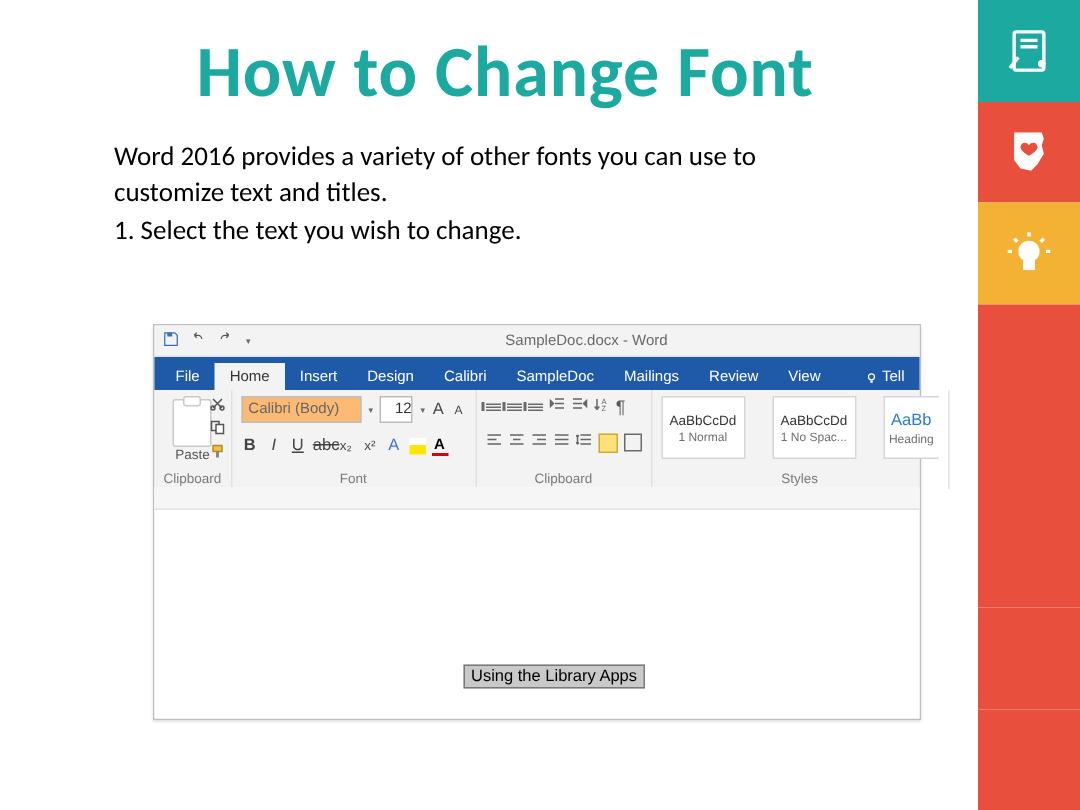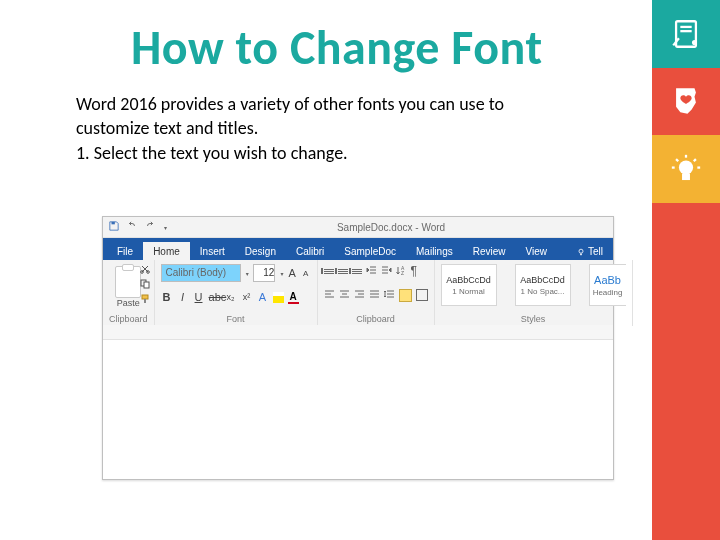--- a/index.html
+++ b/index.html
@@ -62,21 +62,21 @@
   }
   .grp-label{font-size:9px;color:#7a7a7a;text-align:center;margin-top:2px}
   .row{display:flex;align-items:center;gap:4px}
 
   
   .clip-icon{width:24px;height:30px;background:#fff;border:1px solid #c9c9c9;border-radius:2px;position:relative;margin:2px auto 0}
   .clip-icon::before{content:"";position:absolute;top:-3px;left:6px;width:10px;height:5px;border:1px solid #c9c9c9;border-radius:2px;background:#fff}
   .mini{font-size:9px;color:#555}
 
   .font-name{
-    width:88px;height:16px;border:1px solid #bdbdbd;background:#7dd3fc;
+    width:88px;height:16px;border:1px solid #bdbdbd;background:#fdba74;
     font-size:10px;padding:0 4px;line-height:16px;color:#666;display:flex;align-items:flex-end
   }
   .font-size{
     width:26px;height:16px;border:1px solid #bdbdbd;background:#fff;
     font-size:10px;text-align:right;line-height:16px
   }
   .ib{font-size:11px;width:12px;text-align:center;color:#444}
   .bold{font-weight:bold}
   .ital{font-style:italic}
   .under{text-decoration:underline}
@@ -311,14 +311,15 @@
           <div class="smp">AaBb</div>
           <div>Heading</div>
         </div>
       </div>
       <div class="grp-label">Styles</div>
     </div>
   </div>
 
   <div class="doc-area">
     <div class="ruler"></div>
+    <div class="selected">Using the Library Apps</div>
   </div>
 </div>
 
 </body></html>

